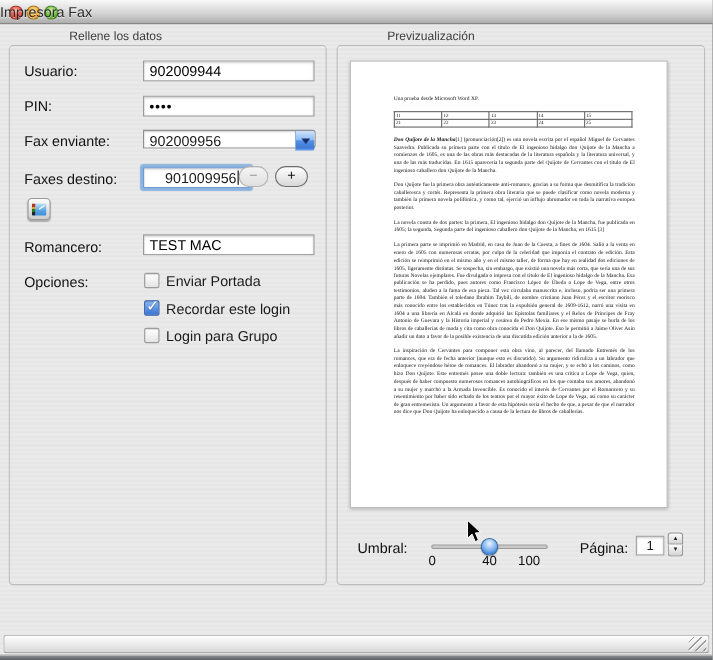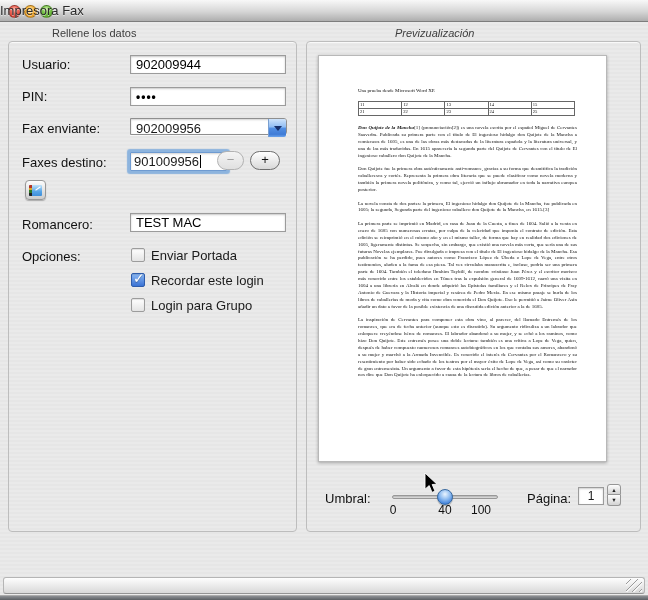--- a/index.html
+++ b/index.html
@@ -26,22 +26,22 @@
   .tl.green{left:40px;background:radial-gradient(circle at 50% 32%,#dff5bd 0%,#7cc84d 42%,#5aa42c 80%,#478a1f);}
 
   
   .groupbox{
     position:absolute;border:1px solid #bdbdbd;border-radius:4px;
     box-shadow:inset 0 1px 0 rgba(255,255,255,.7);
   }
   .gb-left{left:8px;top:41px;width:289px;height:491px;}
   .gb-right{left:306px;top:41px;width:335px;height:491px;}
   .boxlabel{position:absolute;font-size:11px;color:#3e3e3e;}
-  .bl-left{left:16px;top:27px;padding-left:36px;}
-  .bl-right{left:395px;top:27px;font-style:italic;}
+  .bl-left{left:27px;top:27px;padding-left:36px;}
+  .bl-right{left:352px;top:27px;}
 
   
   .flabel{position:absolute;left:22px;font-size:13px;color:#111;}
   .tinput{
     position:absolute;height:19px;background:#fff;border:1px solid #9b9b9b;
     box-shadow:inset 0 1px 2px rgba(0,0,0,.22);
     font-family:"Liberation Sans","DejaVu Sans",sans-serif;
     font-size:13px;color:#000;padding:0 5px;line-height:17px;white-space:nowrap;overflow:hidden;
   }
   .pin{letter-spacing:1px;font-size:12px;font-weight:bold;line-height:18px;}
@@ -58,21 +58,21 @@
   }
   .combo-arrow{
     position:absolute;left:5px;top:7px;width:0;height:0;
     border-left:4px solid transparent;border-right:4px solid transparent;
     border-top:5px solid #17306b;
   }
   .focus-field{
     position:absolute;left:130px;top:152px;width:97px;height:19px;background:#fff;
     border:1px solid #6f9bd1;border-radius:1px;
     box-shadow:0 0 1px 2.5px rgba(125,170,220,.85),inset 0 1px 2px rgba(0,0,0,.18);
-    font-size:13px;line-height:17px;padding:0 3px;white-space:nowrap;
+    font-size:13px;line-height:17px;padding:0 19px;white-space:nowrap;
   }
   .caret{display:inline-block;width:1px;height:13px;background:#000;vertical-align:-2px;margin-left:1px;}
   .pillbtn{
     position:absolute;top:151px;height:19px;border-radius:9.5px;text-align:center;
     font-size:13px;line-height:16px;
   }
   .minus{left:217px;width:27px;background:linear-gradient(#f4f4f4,#e0e0e0);border:1px solid #b2b2b2;color:#9a9a9a;}
   .plus{left:250px;width:30px;background:linear-gradient(#ffffff,#d8d8d8);border:1px solid #6e6e6e;color:#111;}
   .abook{
     position:absolute;left:25px;top:180px;width:21px;height:20px;border-radius:4px;

